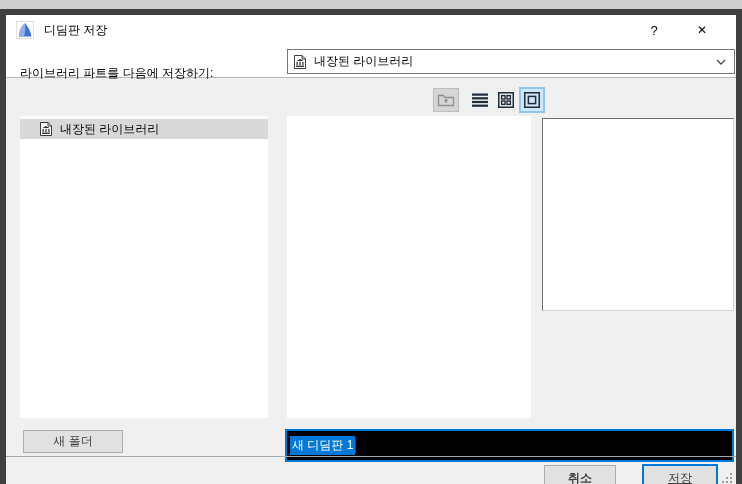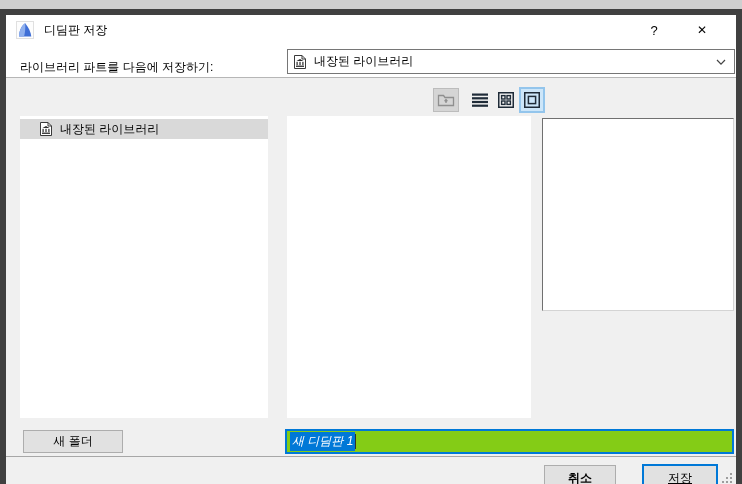--- a/index.html
+++ b/index.html
@@ -17,21 +17,21 @@
   .titlebar { position:absolute; top:0; left:0; right:0; height:30px; }
   .app-icon { position:absolute; left:10px; top:6px; width:18px; height:18px; }
   .title-text { position:absolute; left:38px; top:0; height:30px; line-height:30px; font-size:12px; }
   .cap-btn {
     position:absolute; top:0; width:42px; height:30px;
     display:flex; align-items:center; justify-content:center;
     font-size:13px; color:#000; cursor:default; background:transparent; border:none;
   }
   .cap-help { left:627px; }
   .cap-close { left:675px; font-size:12px; }
-  .saveto-label { position:absolute; left:14px; top:40px; height:25px; line-height:25px; }
+  .saveto-label { position:absolute; left:14px; top:46px; height:25px; line-height:25px; }
   .combo {
     position:absolute; left:281px; top:34px; width:448px; height:25px;
     background:#fff; border:1px solid #767676;
     display:flex; align-items:center; padding:0 4px;
   }
   .combo .opt-text { margin-left:6px; }
   .combo .chevron { position:absolute; right:7px; top:6px; }
   
   .tb-btn {
     position:absolute; display:flex; align-items:center; justify-content:center;
@@ -57,29 +57,29 @@
   }
   .preview-panel {
     position:absolute; left:536px; top:103px; width:192px; height:193px;
     background:#fff;
     border-top:1px solid #707070; border-left:1px solid #707070;
     border-right:1px solid #d4d4d4; border-bottom:1px solid #d4d4d4;
   }
   
   .btn {
     background:#e1e1e1; border:1px solid #adadad;
-    font-size:12px; font-family:inherit; color:#000000;
+    font-size:12px; font-family:inherit; color:#404040;
     display:flex; align-items:center; justify-content:center; cursor:default;
   }
   .new-folder-btn { position:absolute; left:17px; top:415px; width:100px; height:23px; }
   .name-label { position:absolute; left:180px; top:415px; width:82px; height:23px; line-height:23px; text-align:right; }
   .name-input {
-    position:absolute; left:279px; top:414px; width:449px; height:25px;
-    background:#84cc16; border:2px solid #0078d7;
-    display:flex; align-items:center; padding-left:3px; cursor:text;font-style:italic;
+    position:absolute; left:279px; top:414px; width:449px; height:33px;
+    background:#000000; border:2px solid #0078d7;
+    display:flex; align-items:center; padding-left:3px; cursor:text;
   }
   .name-input .sel { background:#0078d7; color:#fff; padding:1px 2px; }
   .name-input .caret { width:1px; height:15px; background:#303030; }
   
   .footer-sep { position:absolute; left:0; right:0; top:441px; height:1px; background:#a7a7a7; }
   .cancel-btn { position:absolute; left:538px; top:450px; width:72px; height:27px;font-weight:bold; }
   .save-btn   { position:absolute; left:636px; top:449px; width:76px; height:29px; border:2px solid #0078d7;text-decoration:underline; }
   .resize-grip { position:absolute; right:3px; bottom:3px; width:11px; height:11px; }
   svg { display:block; }
   .hidden-defs { position:absolute; width:0; height:0; overflow:hidden; }

